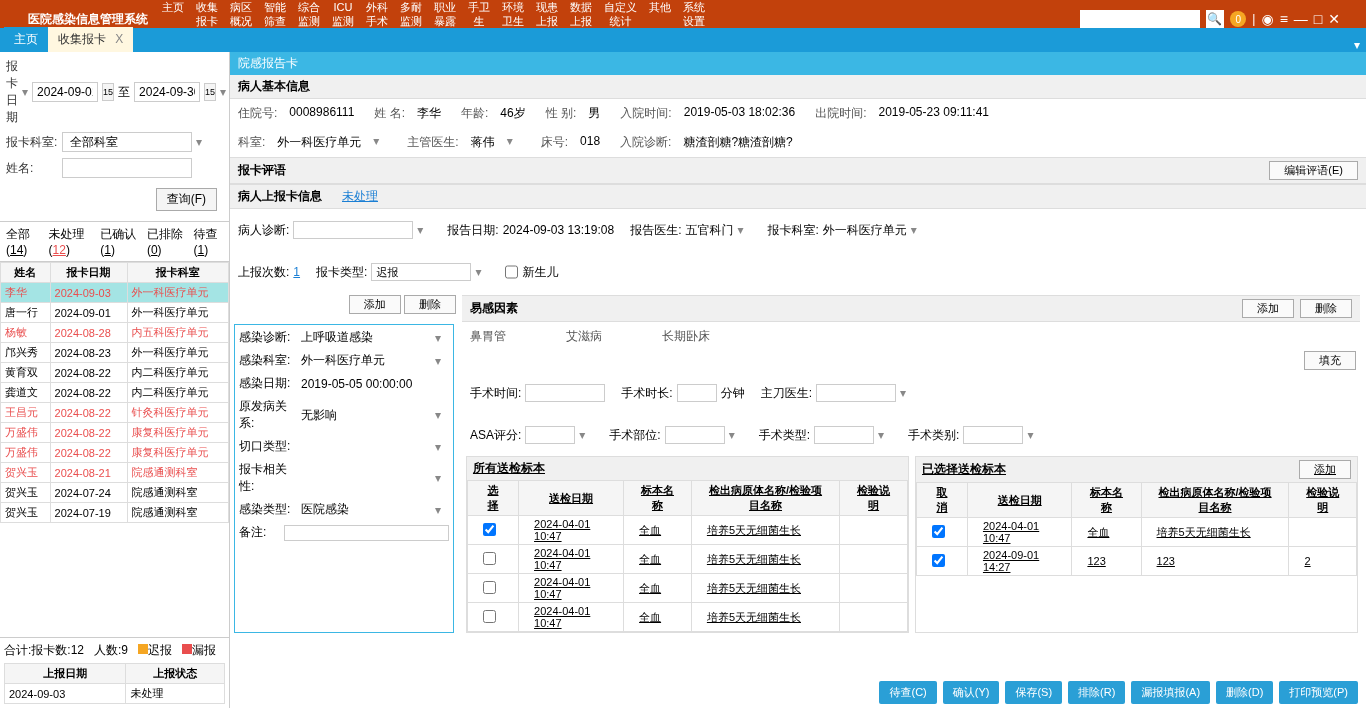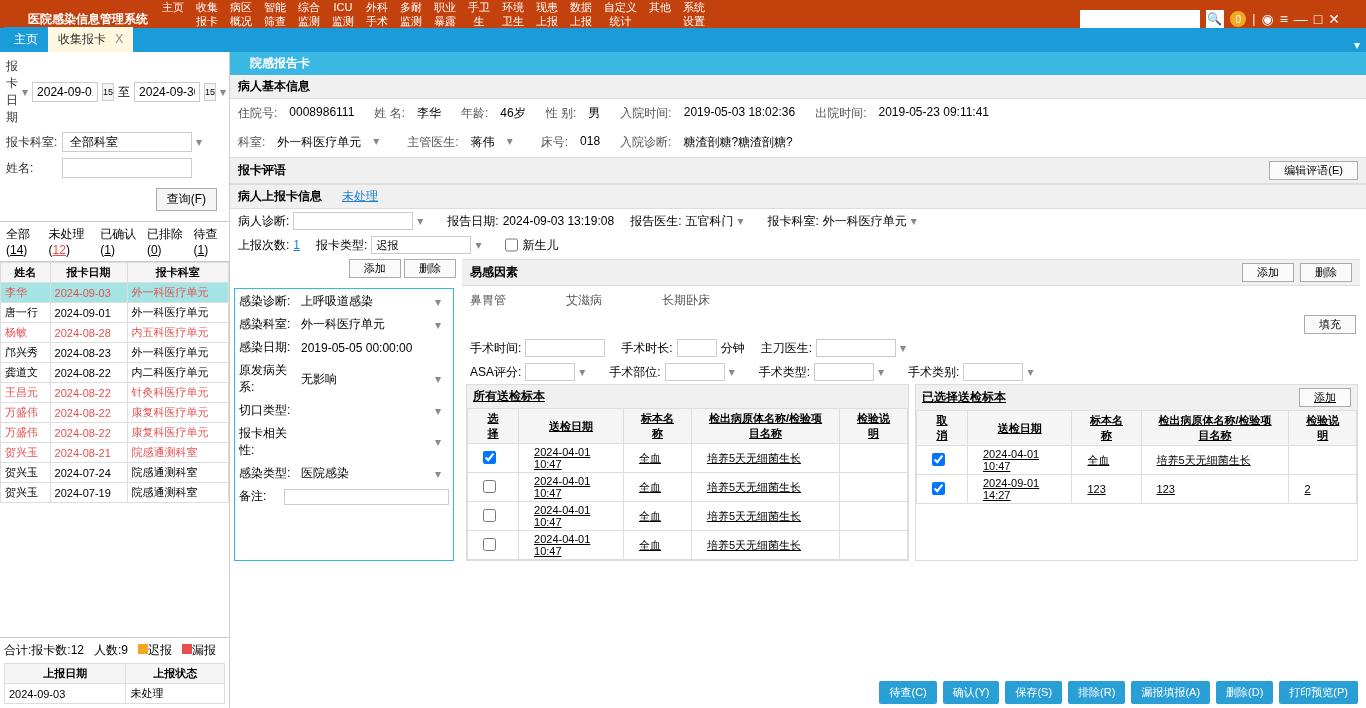--- a/index.html
+++ b/index.html
@@ -53,32 +53,32 @@
 .patient-table .red { color: #e94e4e; }
 
 
 .left-footer { border-top: 1px solid #ccc; padding: 4px; font-size: 11px; }
 .legend { display: flex; gap: 10px; margin-bottom: 4px; }
 .legend-box { display: inline-block; width: 10px; height: 10px; }
 .orange { background: #f5a623; }
 .red-box { background: #e94e4e; }
 
 
-.section-title { background: #3bb7e4; color: #fff; padding: 3px 20px; font-weight: bold; }
+.section-title { background: #3bb7e4; color: #fff; padding: 3px 8px; font-weight: normal; }
 .section-sub { background: #f0f0f0; padding: 3px 8px; font-weight: bold; border-bottom: 1px solid #ddd; }
 .info-grid { padding: 6px 8px; display: flex; flex-wrap: wrap; gap: 4px 20px; font-size: 11px; }
 .info-item { display: flex; gap: 12px; }
 .info-label { color: #555; }
 
 .section-bar { background: #f0f0f0; padding: 3px 8px; display: flex; align-items: center; gap: 20px; border-top: 1px solid #ddd; border-bottom: 1px solid #ddd; }
 .link-blue { color: #1b7fd4; cursor: pointer; text-decoration: underline; }
 .btn-sm { border: 1px solid #aaa; background: #fafafa; padding: 1px 14px; cursor: pointer; font-size: 11px; }
 .right-btns { margin-left: auto; display: flex; gap: 6px; }
 
-.detail-row { padding: 3px 8px; display: flex; align-items: center; gap: 16px; font-size: 11px; flex-wrap: wrap; }
+.detail-row { padding: 12px 8px; display: flex; align-items: center; gap: 16px; font-size: 11px; flex-wrap: wrap; }
 .field-inline { display: flex; align-items: center; gap: 4px; }
 .field-inline input, .field-inline select { border: 1px solid #ccc; height: 18px; padding: 0 4px; font-size: 11px; }
 
 
 .detail-split { display: flex; gap: 8px; padding: 0 4px; }
 .detail-left { width: 220px; border: 1px solid #3bb7e4; padding: 4px; }
 .detail-left .drow { display: flex; margin-bottom: 6px; font-size: 11px; align-items: center; }
 .detail-left .dlabel { width: 62px; }
 .detail-left .dval { flex: 1; }
 .drow .dropdown-arrow { margin-left: auto; }
@@ -199,20 +199,25 @@
               <td class="red">杨敏</td>
               <td class="red">2024-08-28</td>
               <td class="red">内五科医疗单元</td>
             </tr>
             <tr>
               <td>邝兴秀</td>
               <td>2024-08-23</td>
               <td>外一科医疗单元</td>
             </tr>
             <tr>
+              <td>黄育双</td>
+              <td>2024-08-22</td>
+              <td>内二科医疗单元</td>
+            </tr>
+            <tr>
               <td>龚道文</td>
               <td>2024-08-22</td>
               <td>内二科医疗单元</td>
             </tr>
             <tr>
               <td class="red">王昌元</td>
               <td class="red">2024-08-22</td>
               <td class="red">针灸科医疗单元</td>
             </tr>
             <tr>

